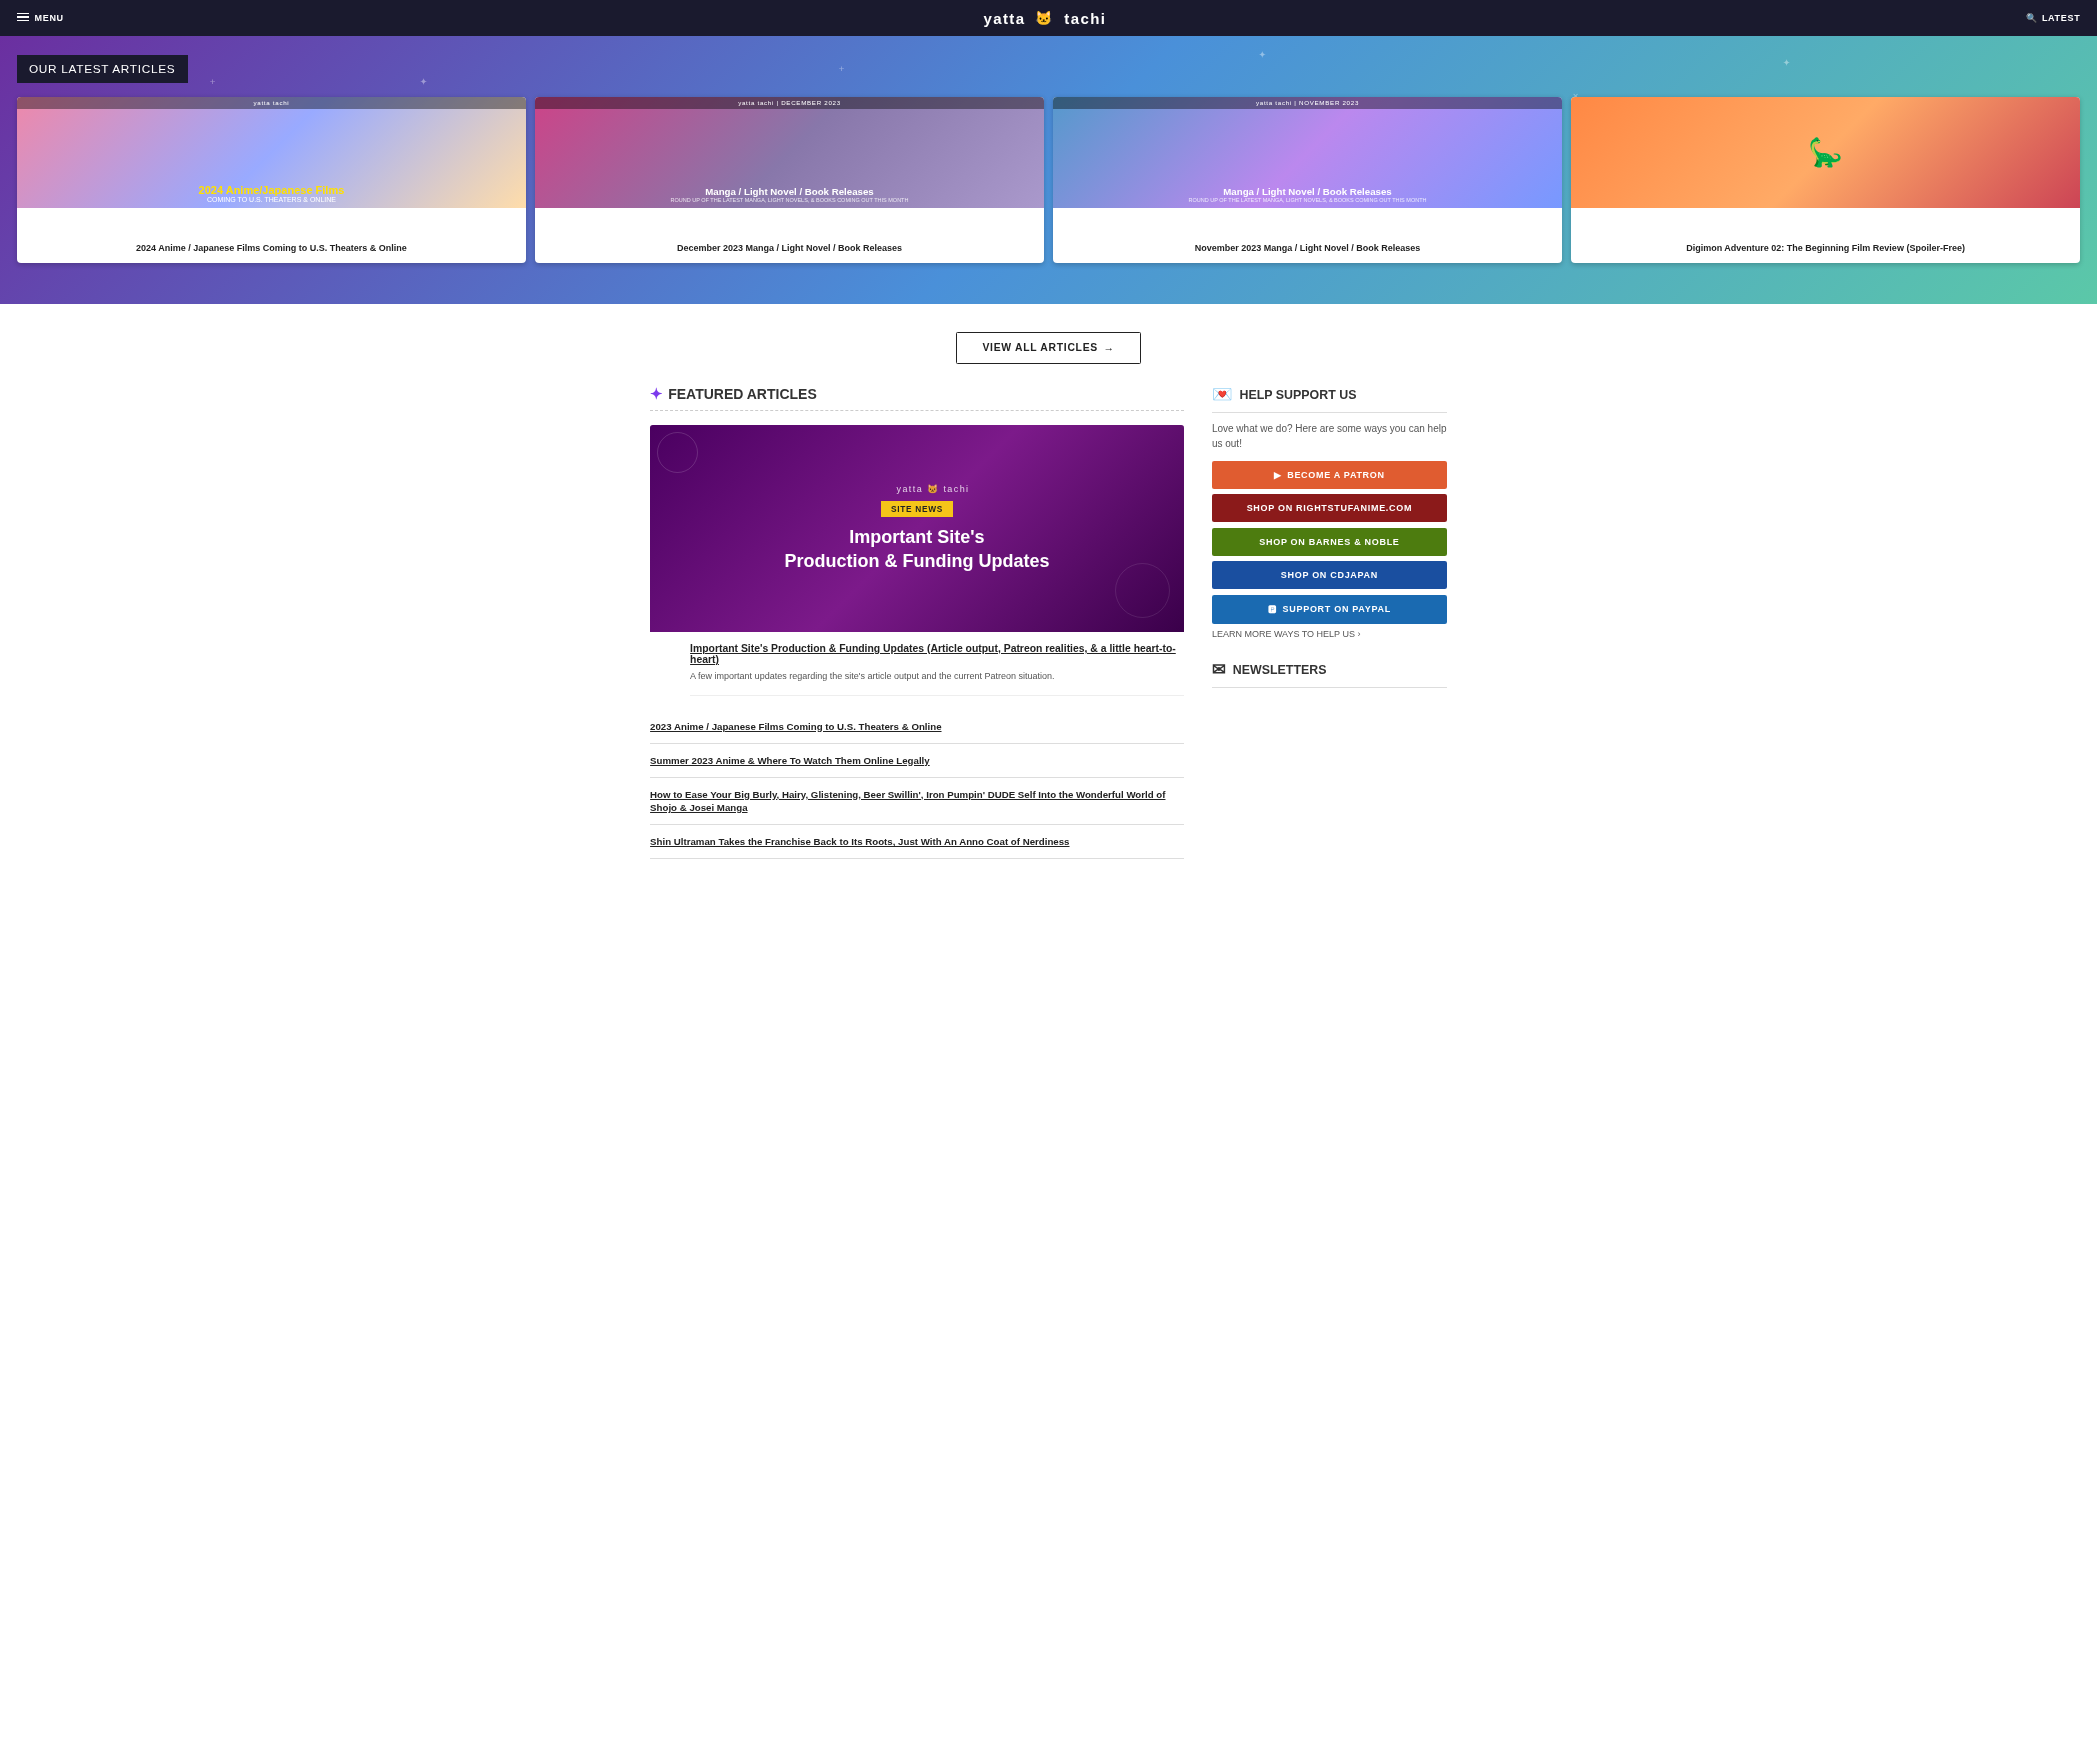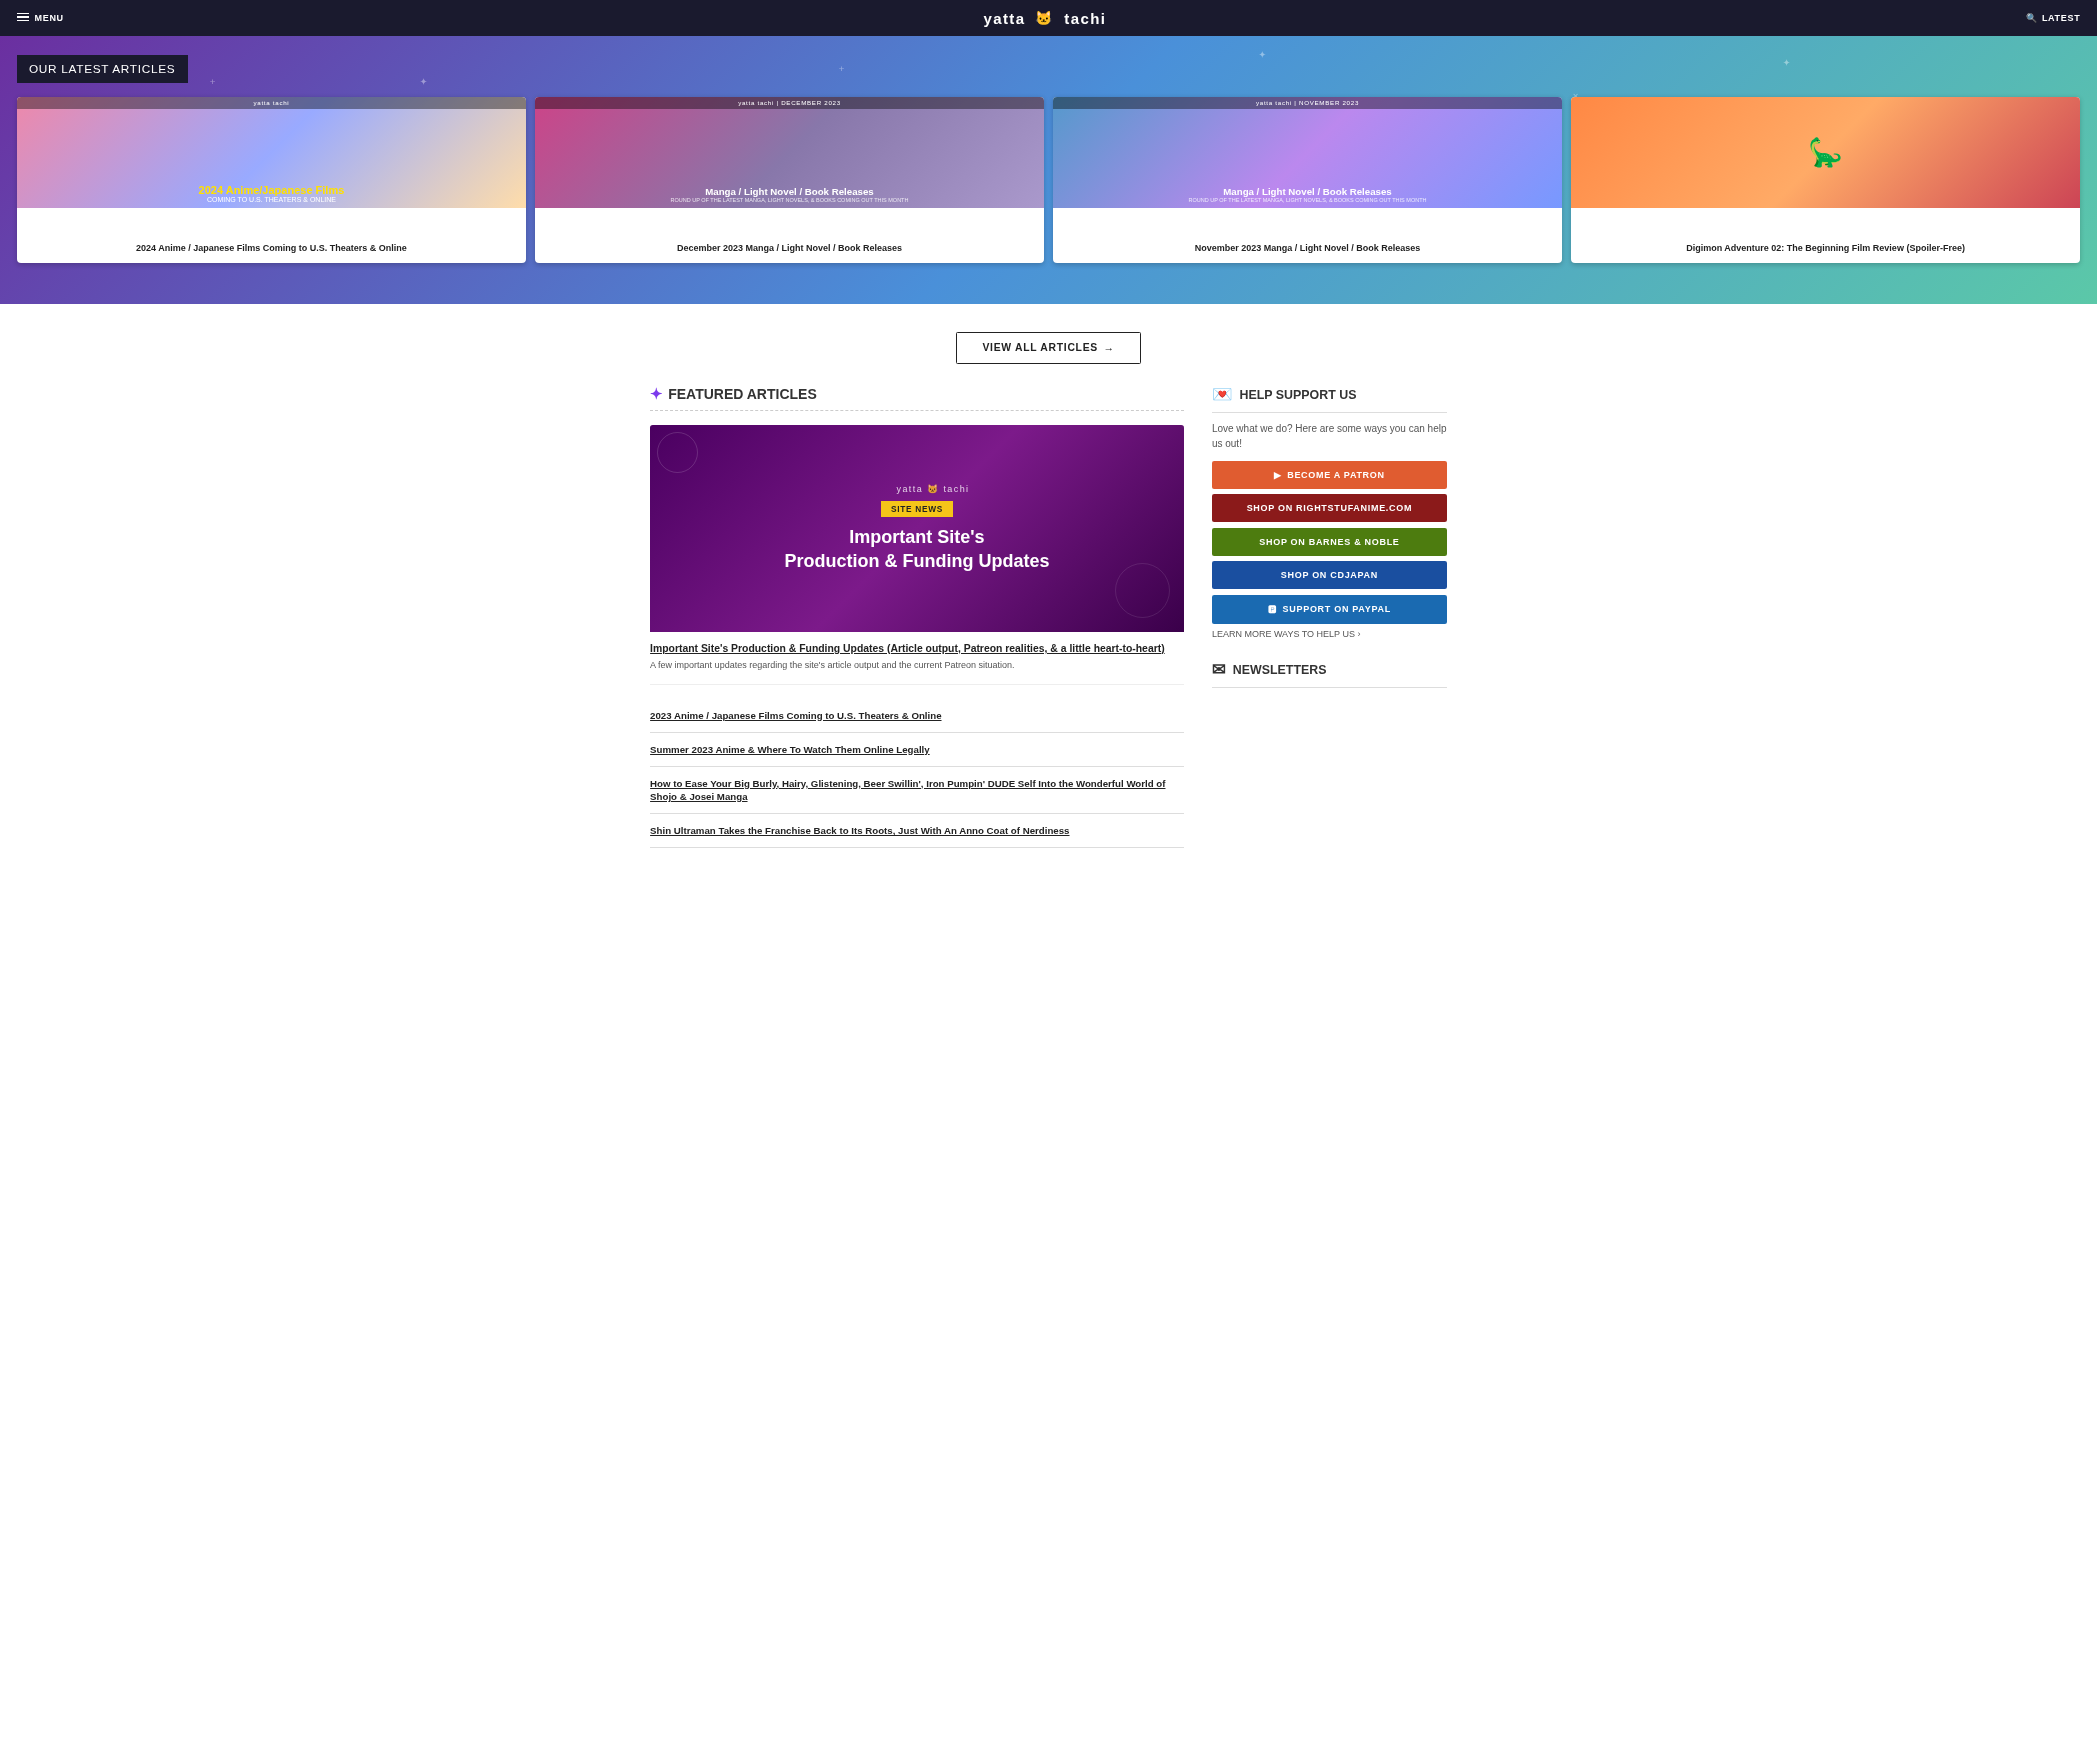--- a/index.html
+++ b/index.html
@@ -190,20 +190,21 @@
       font-weight: 900;
       text-align: center;
       color: #fff;
       padding: 0 14px;
       line-height: 1.3;
     }
     .featured-card-body {
       background: #fff;
       padding: 11px 0;
       border-bottom: 0.7px solid #eee;
+      margin-left: 40px;
     }
     .featured-card-link {
       font-size: 10.4px;
       font-weight: 700;
       color: #222;
       text-decoration: underline;
       display: block;
       margin-bottom: 5.5px;
       cursor: pointer;
     }

